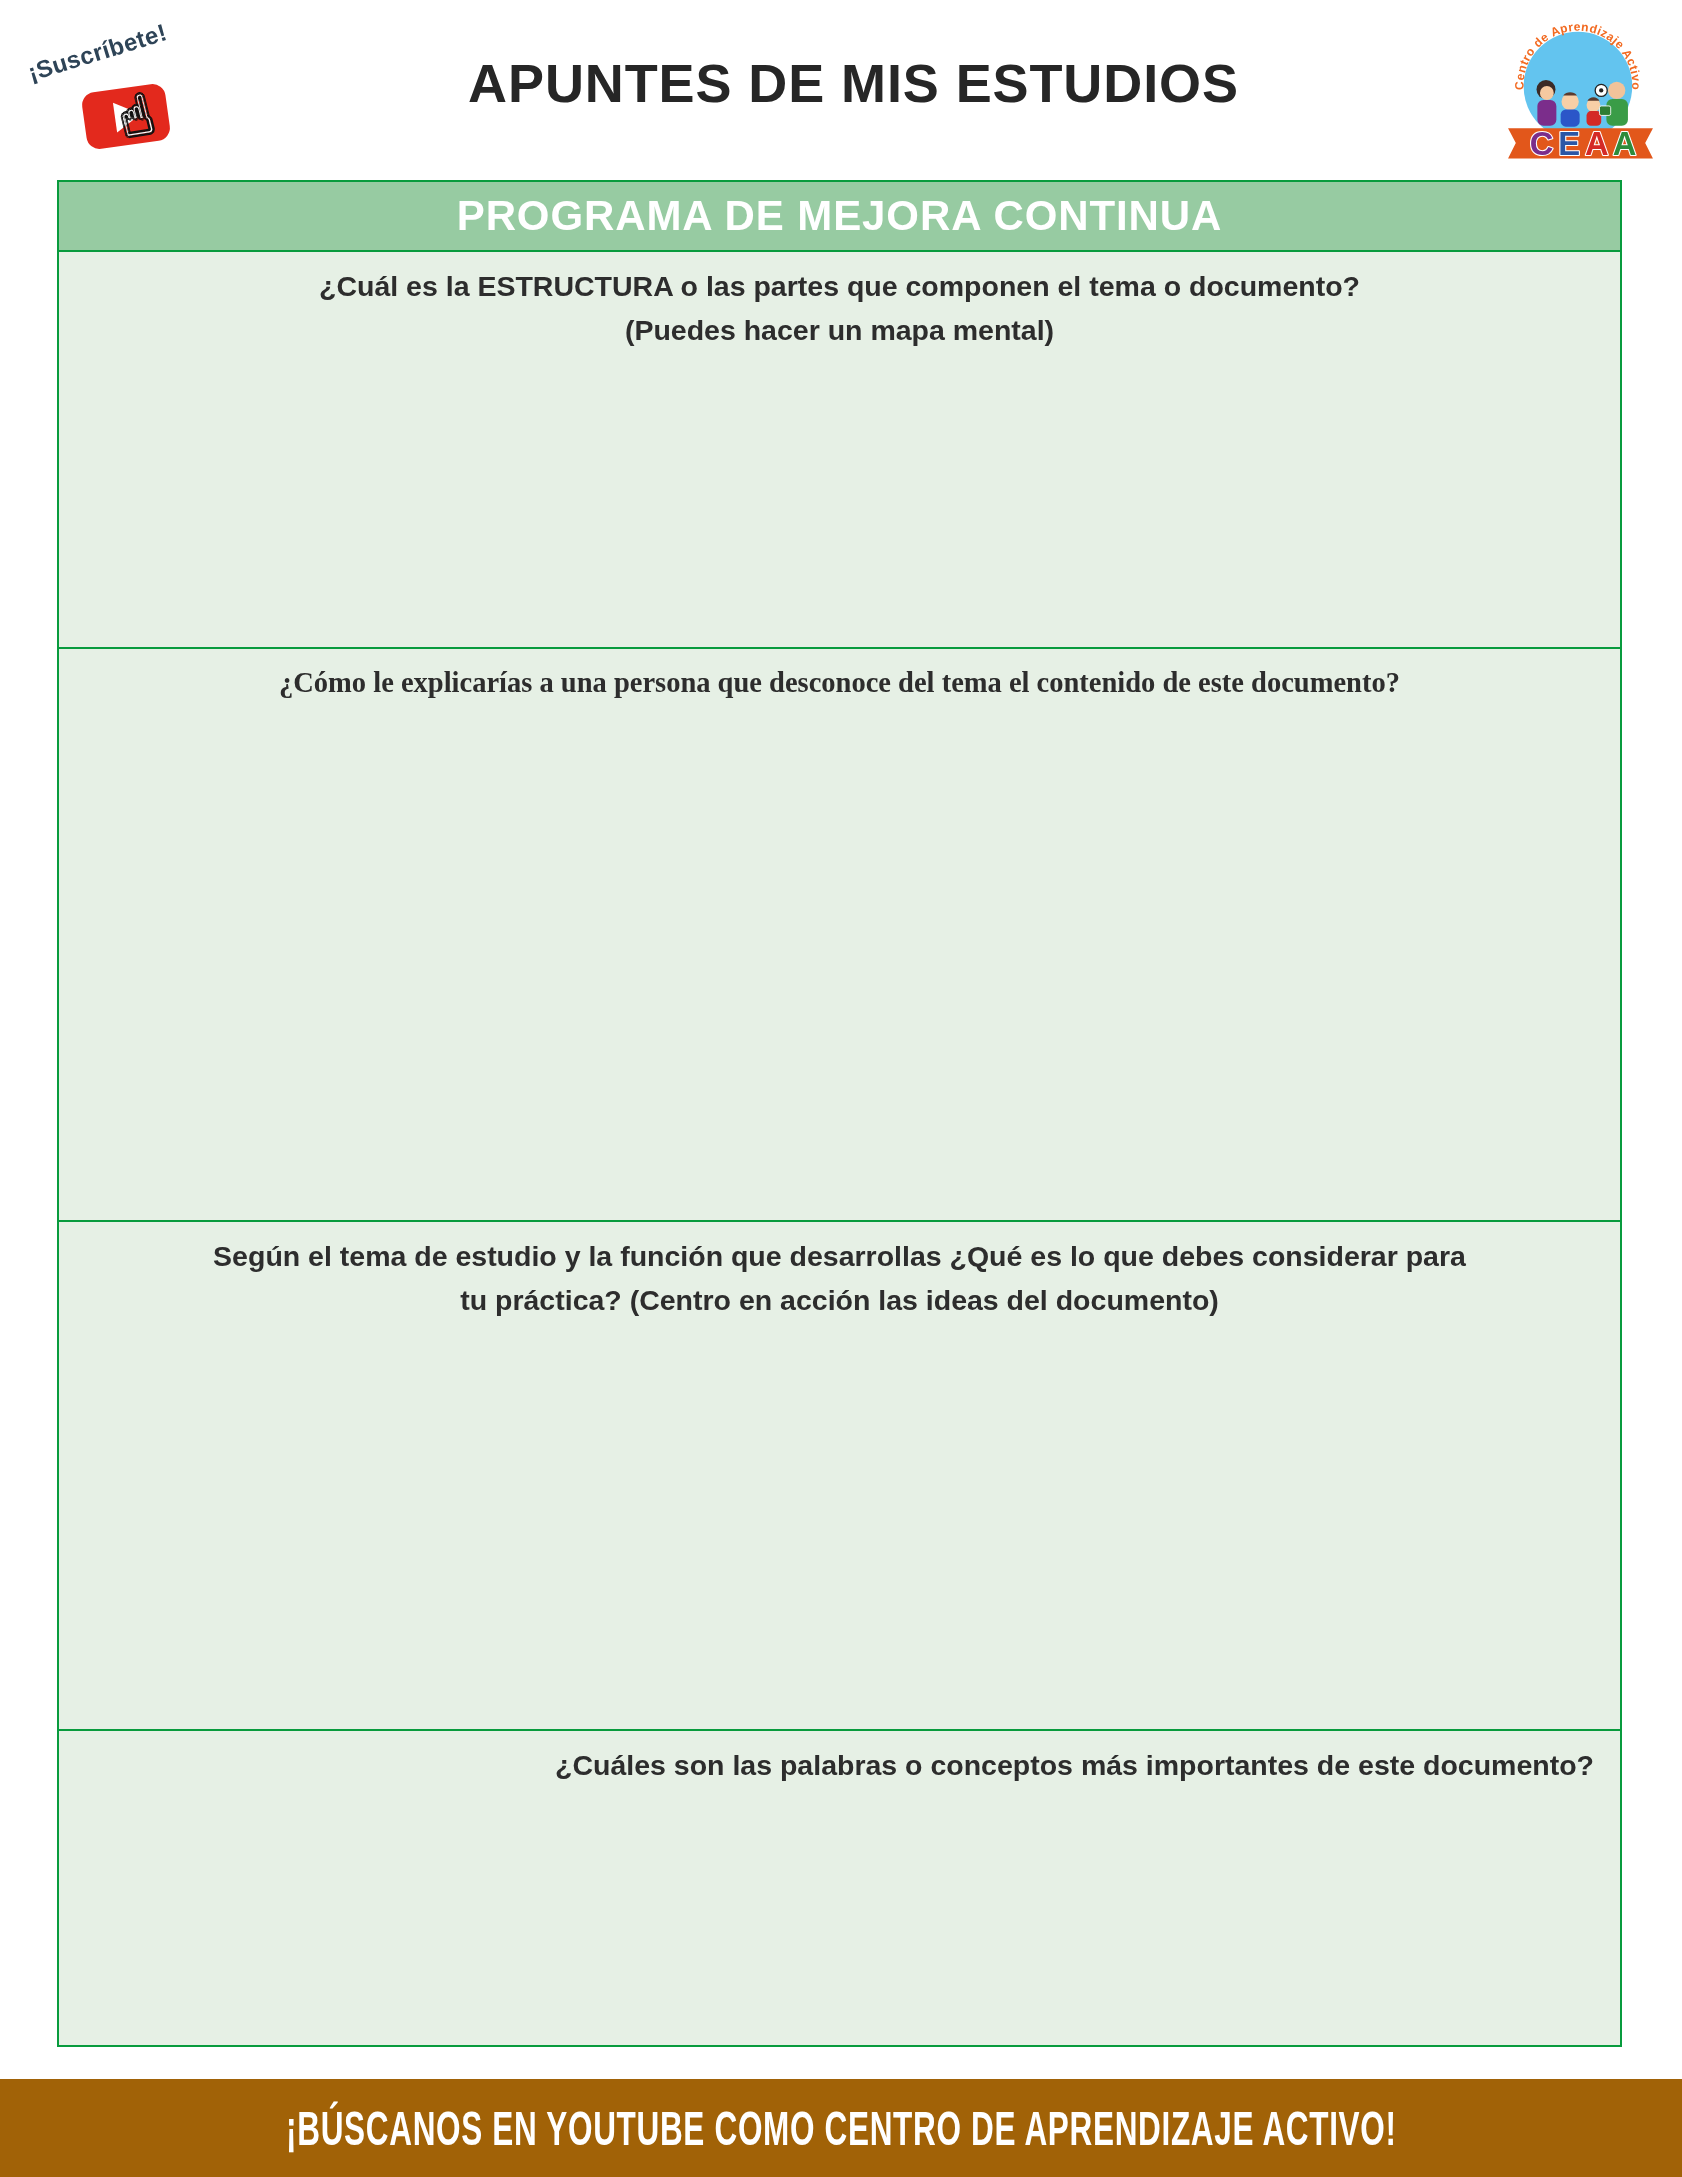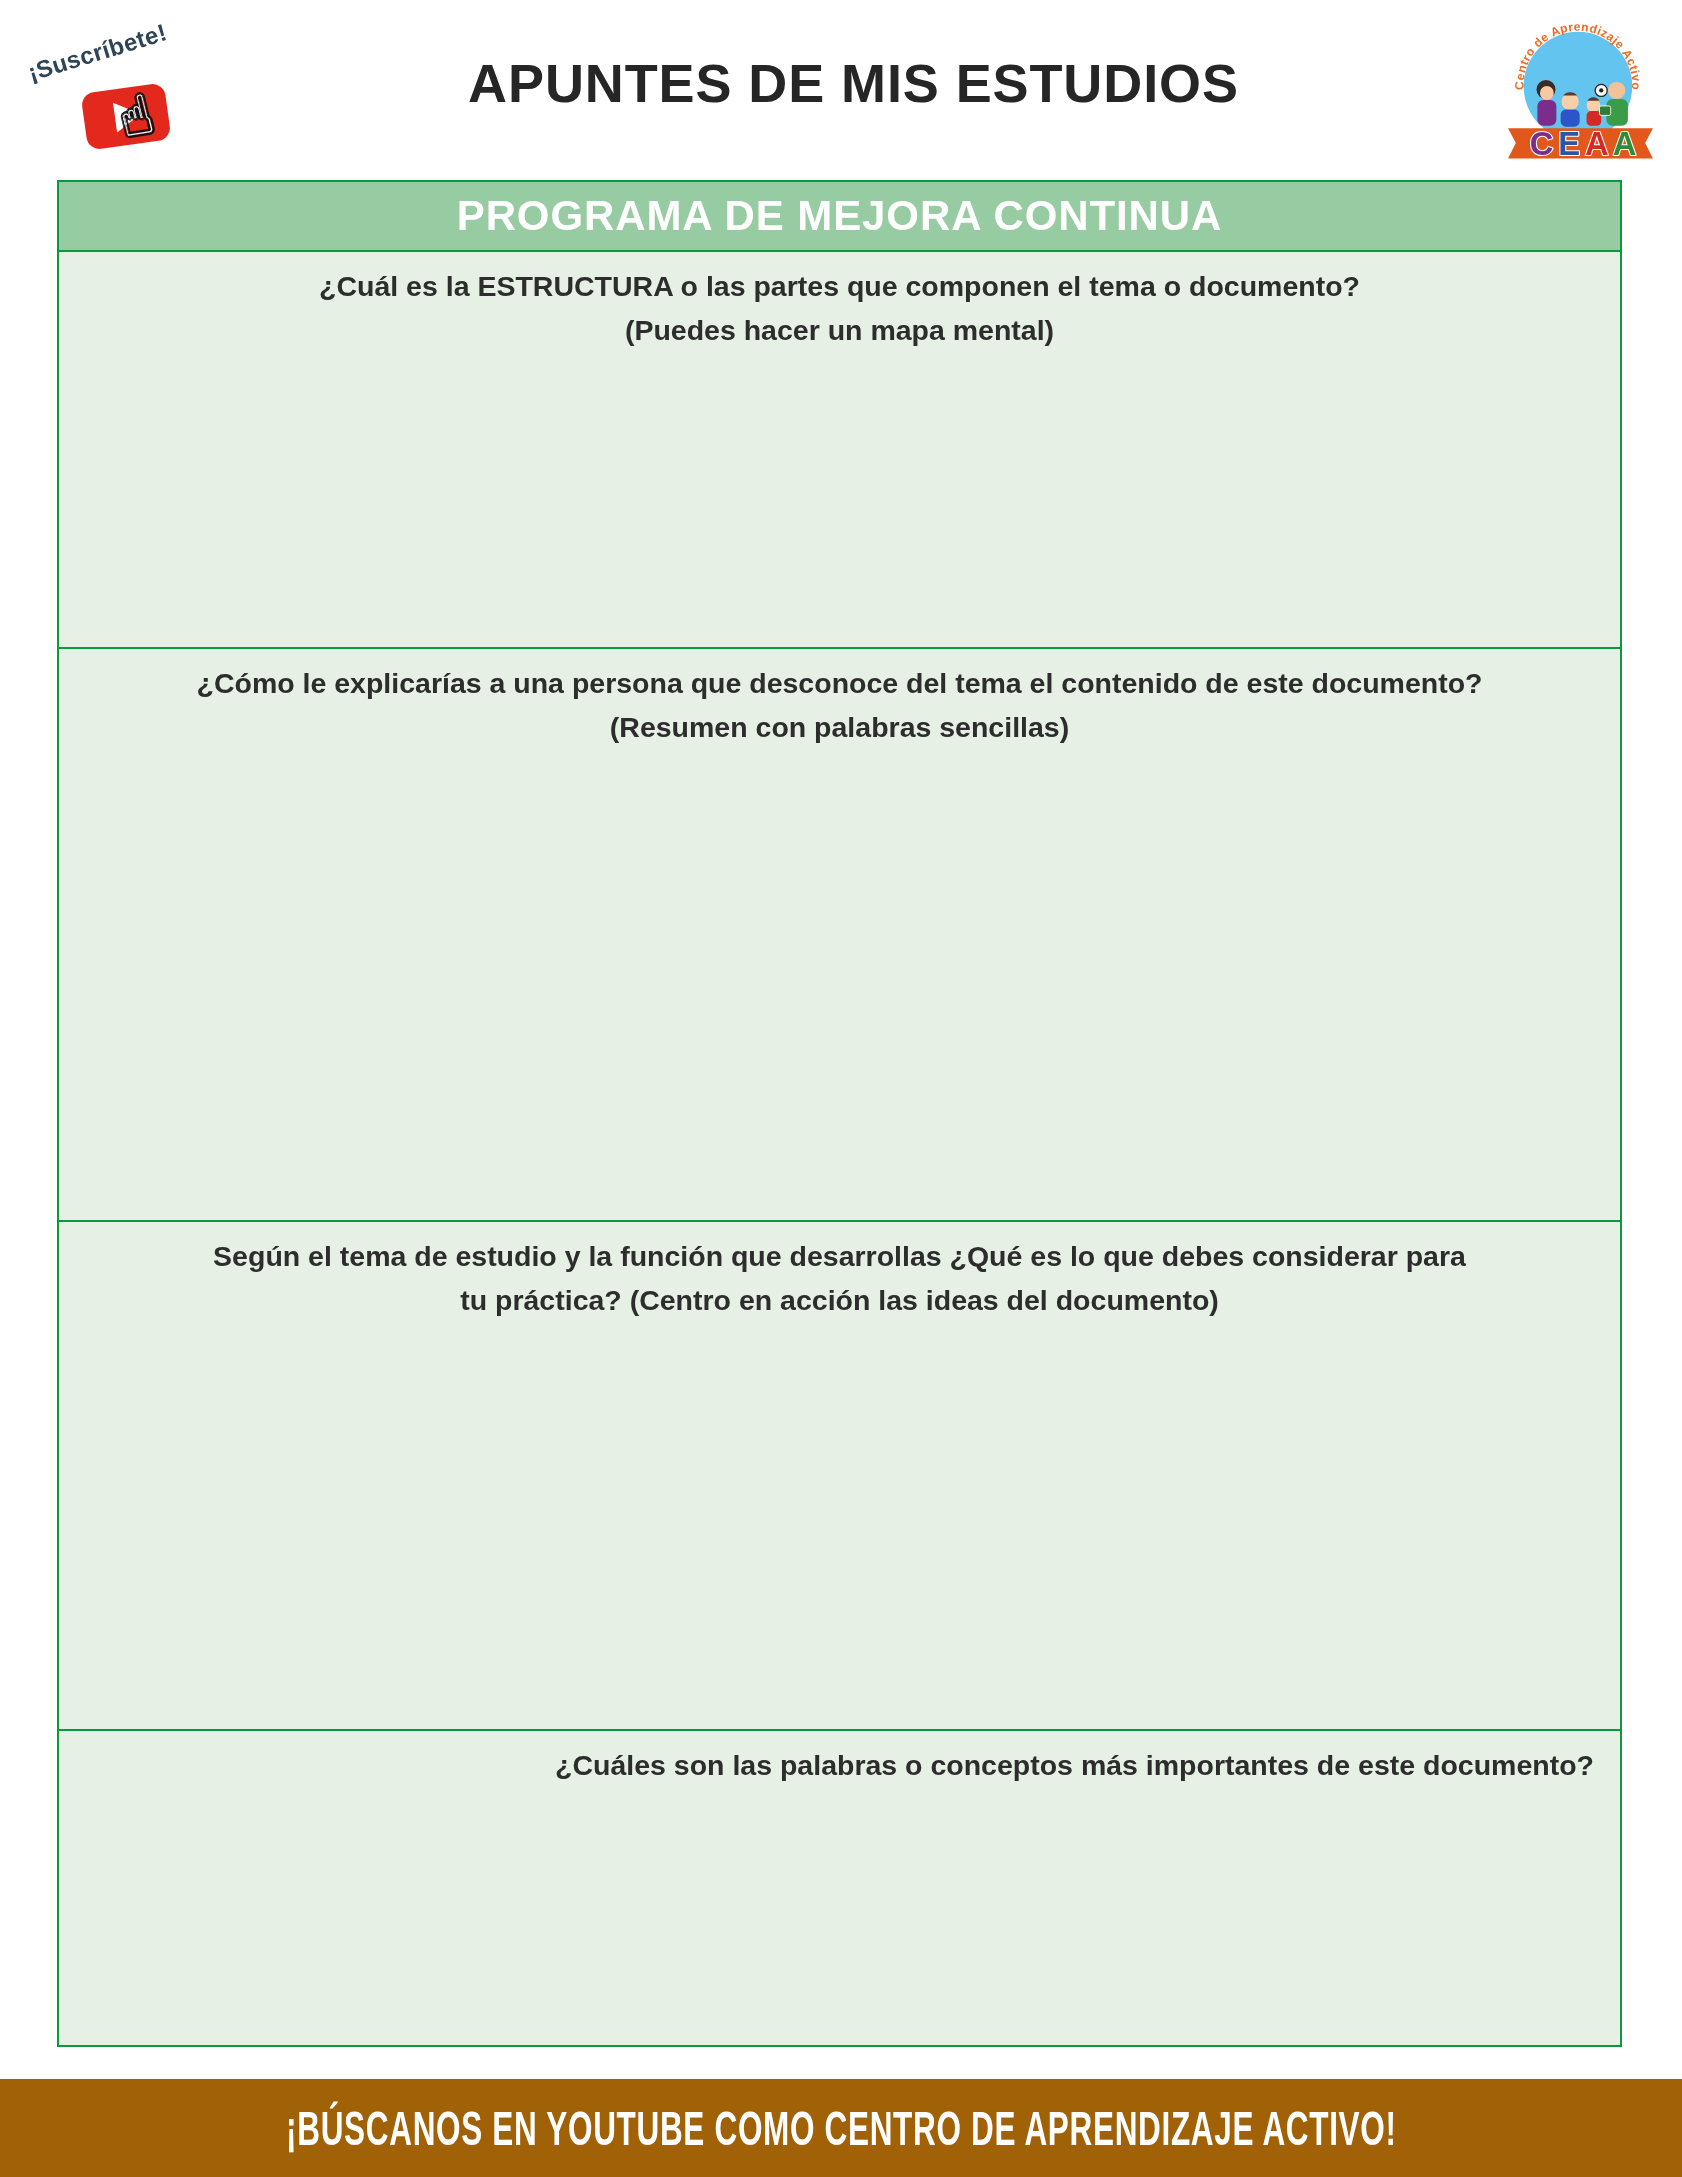--- a/index.html
+++ b/index.html
@@ -53,21 +53,21 @@
   .thead {
     height:68px; background:#97cba2; color:#ffffff;
     display:flex; align-items:center; justify-content:center;
     font-size:42px; font-weight:bold; letter-spacing:0.9px;
   }
   .trow {
     box-sizing:content-box; border-top:2.6px solid #089b3d; background:#e6f0e5;
     display:flex; flex-direction:column;
   }
   .trow.r1 { height:395px; }
-  .trow.r2 { height:571px; }
+  .trow.r2 { height:571px;font-family:Liberation Serif, serif; }
   .trow.r3 { height:507px;gap:29px; }
   .trow.r4 { height:310px;align-items:flex-end; }
   .q {
     padding:12px 26px 0 26px; text-align:center;
     font-size:28.5px; font-weight:bold; color:#2d2d2d; line-height:1.55;
   }
   .answer-space { flex:1; }
 
   
   .footer {
@@ -134,21 +134,20 @@
       <div class="q">
         <div>¿Cuál es la ESTRUCTURA o las partes que componen el tema o documento?</div>
         <div>(Puedes hacer un mapa mental)</div>
       </div>
       <div class="answer-space"></div>
     </div>
 
     <div class="trow r2">
       <div class="q">
         <div>¿Cómo le explicarías a una persona que desconoce del tema el contenido de este documento?</div>
-        <div>(Resumen con palabras sencillas)</div>
       </div>
       <div class="answer-space"></div>
     </div>
 
     <div class="trow r3">
       <div class="q">
         <div>Según el tema de estudio y la función que desarrollas ¿Qué es lo que debes considerar para</div>
         <div>tu práctica? (Centro en acción las ideas del documento)</div>
       </div>
       <div class="answer-space"></div>

